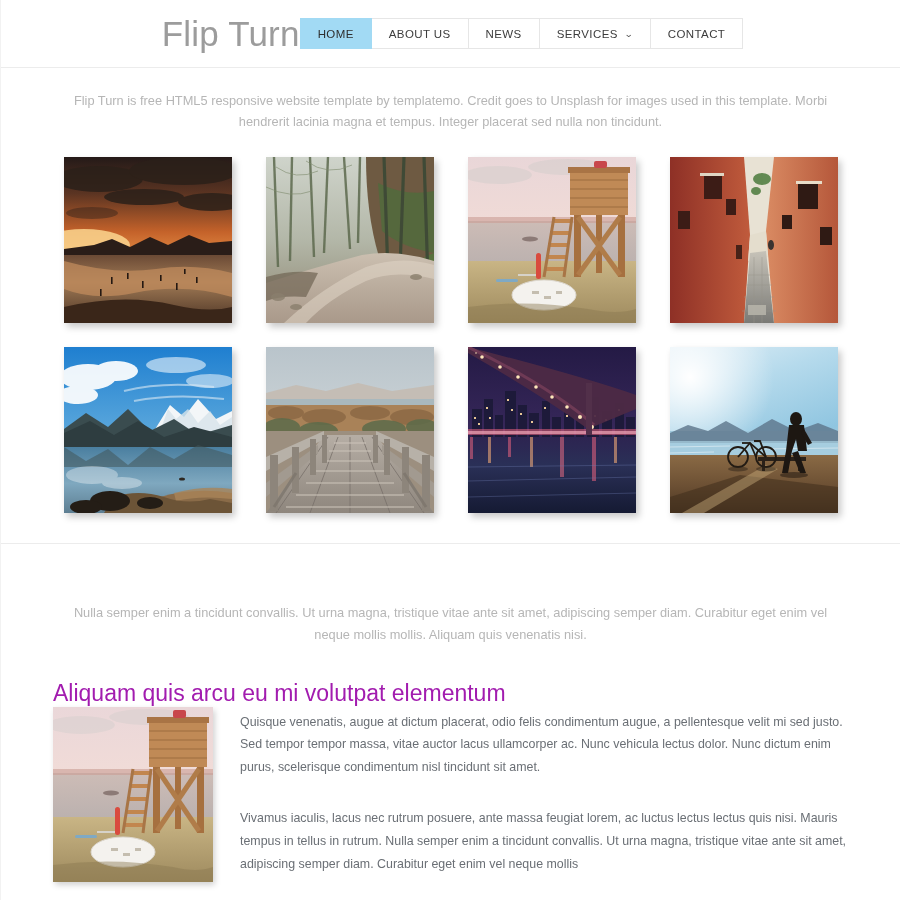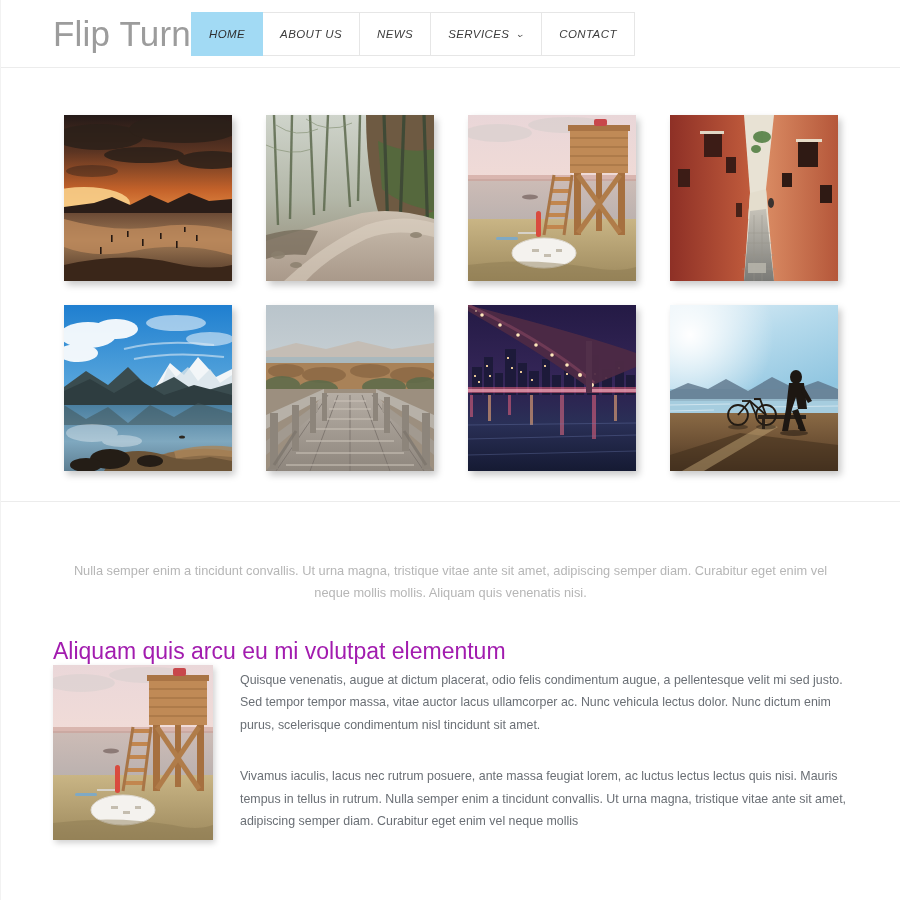--- a/index.html
+++ b/index.html
@@ -19,39 +19,38 @@
     background: #ffffff;
     border-left: 1px solid #f2f2f2;
   }
 
   
   .site-header {
     height: 68px;
     border-bottom: 1px solid #ececec;
     display: flex;
     align-items: center;
-    justify-content: flex-start;
+    justify-content: center;
     padding: 0 48px 0 52px;
     background: #ffffff;
   }
 
   .logo {
     font-size: 35px;
     font-weight: 300;
     color: #9c9c9c;
     letter-spacing: 0.2px;
     line-height: 1;
     white-space: nowrap;
   }
 
   .main-nav {
     display: flex;
     align-items: stretch;
-    height: 44px;
-    font-style: italic;
+    height: 31px;
   }
 
   .nav-item {
     display: flex;
     align-items: center;
     justify-content: center;
     padding: 0 17px;
     font-size: 11.5px;
     color: #3c3c3c;
     letter-spacing: 0.4px;
@@ -203,20 +202,21 @@
         <span>SERVICES</span>
         <span class="caret">⌄</span>
       </div>
       <div class="nav-item">
         <span>CONTACT</span>
       </div>
     </nav>
   </header>
 
   <section class="section-gallery">
+    <p class="section-lead">Flip Turn is free HTML5 responsive website template by templatemo. Credit goes to Unsplash for images used in this template. Morbi hendrerit lacinia magna et tempus. Integer placerat sed nulla non tincidunt.</p>
 
     <div class="gallery-grid">
 
       <div class="gallery-cell">
         <div class="thumb">
           <svg viewBox="0 0 168 166" preserveAspectRatio="none">
             <defs>
               <linearGradient id="g1sky" x1="0" y1="0" x2="0" y2="1">
                 <stop offset="0%" stop-color="#241a18"></stop>
                   <stop offset="22%" stop-color="#5b3422"></stop>

